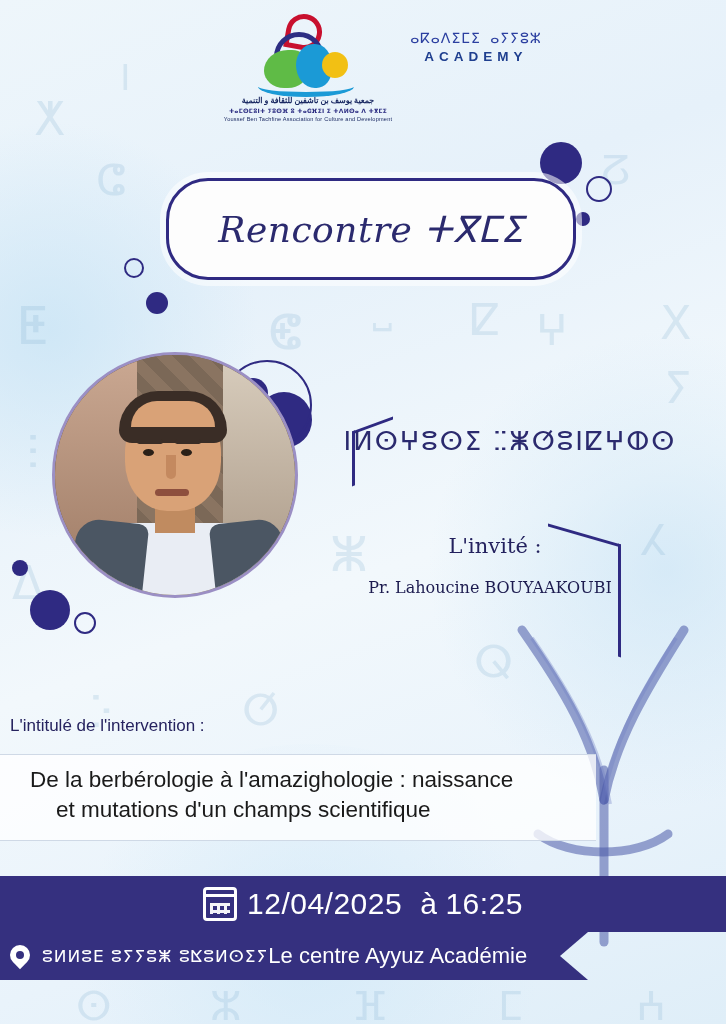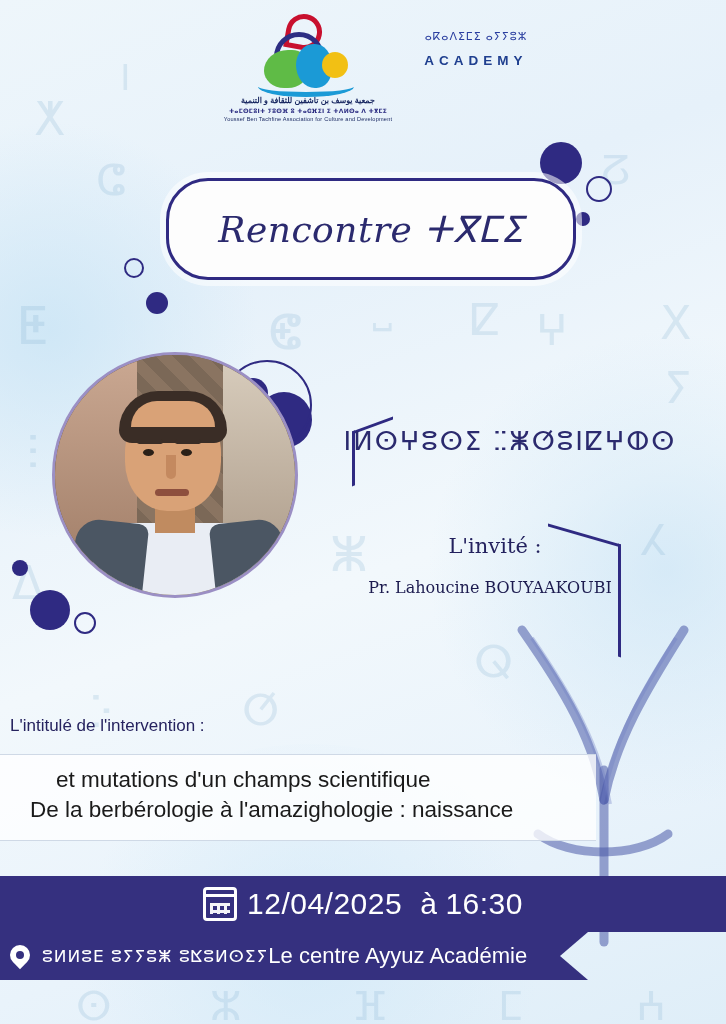--- a/index.html
+++ b/index.html
@@ -119,35 +119,35 @@
     border-radius: 0 0 50% 50%;
   }
   .assoc-lines {
     margin-top: 3px;
     font-size: 6.5px;
     line-height: 1.45;
     color: #1b2a63;
     font-weight: bold;
     letter-spacing: .2px;
   }
-  .assoc-lines .ar { font-size: 8px; color:#1b2a63; font-family:Liberation Sans, sans-serif;}
+  .assoc-lines .ar { font-size: 8px; color:#1b2a63; font-family:Liberation Serif, serif;}
   .assoc-lines .tif { font-family: "DejaVu Sans", sans-serif; font-size: 6px; color:#2d2e83;}
   .assoc-lines .en { font-size: 5.6px; color:#1b2a63; font-weight: normal;}
 
   .logo-ayyuz {
     position: absolute;
     left: 376px;
     top: 22px;
     width: 200px;
     text-align: center;
     color: #1f3f8f;
   }
   .ayyuz-tif {
-    font-family: Liberation Sans, sans-serif;
-    font-size: 11px;
+    font-family: Liberation Mono, monospace;
+    font-size: 14px;
     letter-spacing: 1px;
     color: #2b3fa0;
     margin-bottom: 2px;
   }
   .ayyuz-word {
     position: relative;
     font-size: 40px;
     font-weight: bold;
     letter-spacing: 3px;
     color: #1f3f8f;
@@ -163,21 +163,21 @@
     left: 13px; top: 11px;
     width: 8px; height: 8px;
     border-radius: 50%;
     background: #2aa7df;
   }
   .ayyuz-sub {
     font-size: 13.5px;
     letter-spacing: 5px;
     font-weight: bold;
     color: #1f3f8f;
-    margin-top: 10px;
+    margin-top: 2px;
   }
 
   
   .circ { position: absolute; border-radius: 50%; }
   .circ.fill { background: #2f2a82; }
   .circ.out { border: 2px solid #2f2a82; }
 
   
   .title-pill {
     position: absolute;
@@ -577,29 +577,29 @@
       </g>
       <g fill="none" stroke="#6f7fc4" stroke-opacity="0.35" stroke-width="4">
         <path d="M24 18 C 64 76, 92 126, 102 184"></path>
         <path d="M168 18 C 130 76, 104 126, 94 184"></path>
       </g>
     </svg>
   </div>
 
   <div class="interv-label">L'intitulé de l'intervention :</div>
   <div class="interv-box">
+    <div class="line">De la berbérologie à l'amazighologie : naissance</div>
     <div class="line line2">et mutations d'un champs scientifique</div>
-    <div class="line">De la berbérologie à l'amazighologie : naissance</div>
   </div>
 
   <div class="bar-date">
     <span class="cal"></span>
     <span class="txt">12/04/2025</span>
     <span class="txt" style="margin:0 8px 0 18px;">à</span>
-    <span class="txt">16:30</span>
+    <span class="txt">16:25</span>
   </div>
 
   <div class="bar-place">
     <span class="pin">
         <span class="p"></span>
         <span class="h"></span>
       </span>
     <span class="tif">ⵓⵍⵍⵓⴹ ⵓⵢⵢⵓⵥ ⵓⴿⵓⵍⵙⵉⵢ</span>
     <span class="fr">Le centre Ayyuz Académie</span>
   </div>

